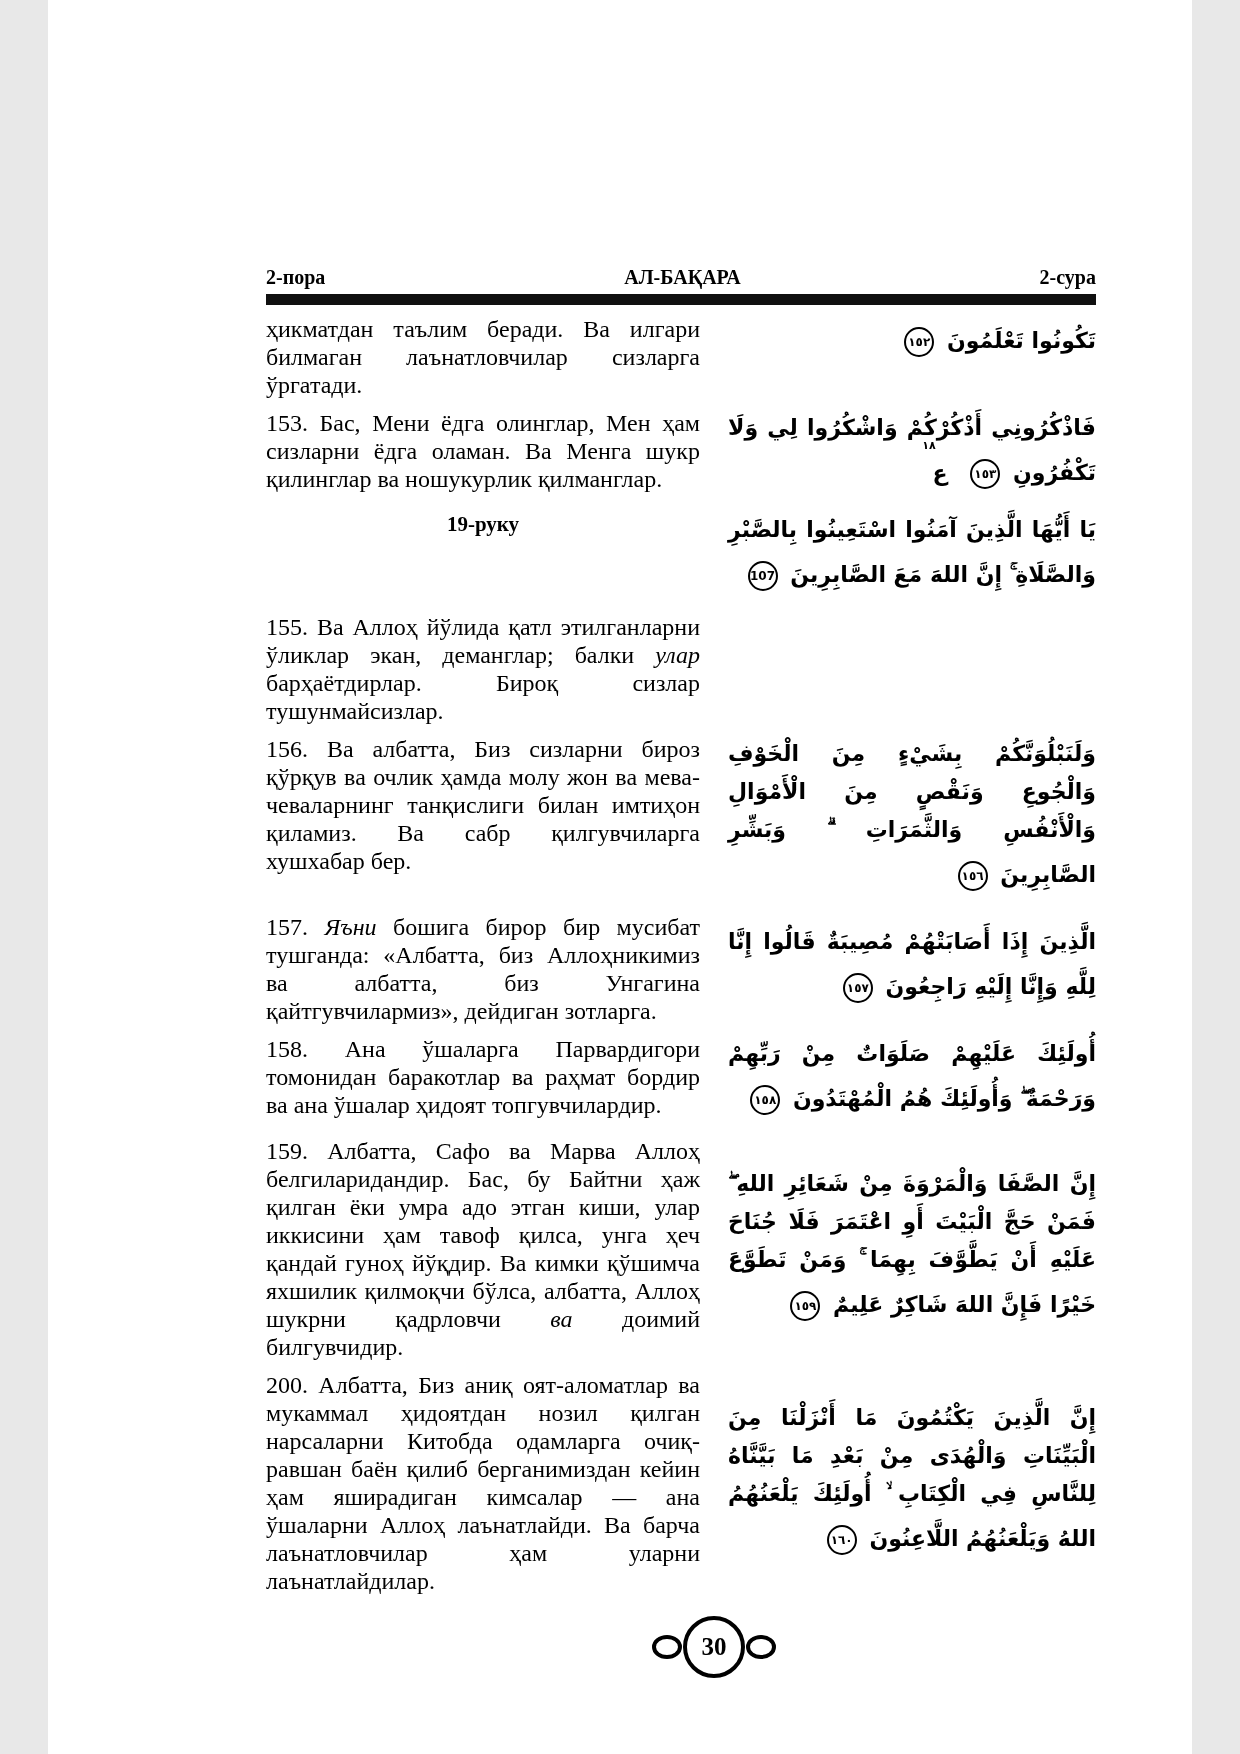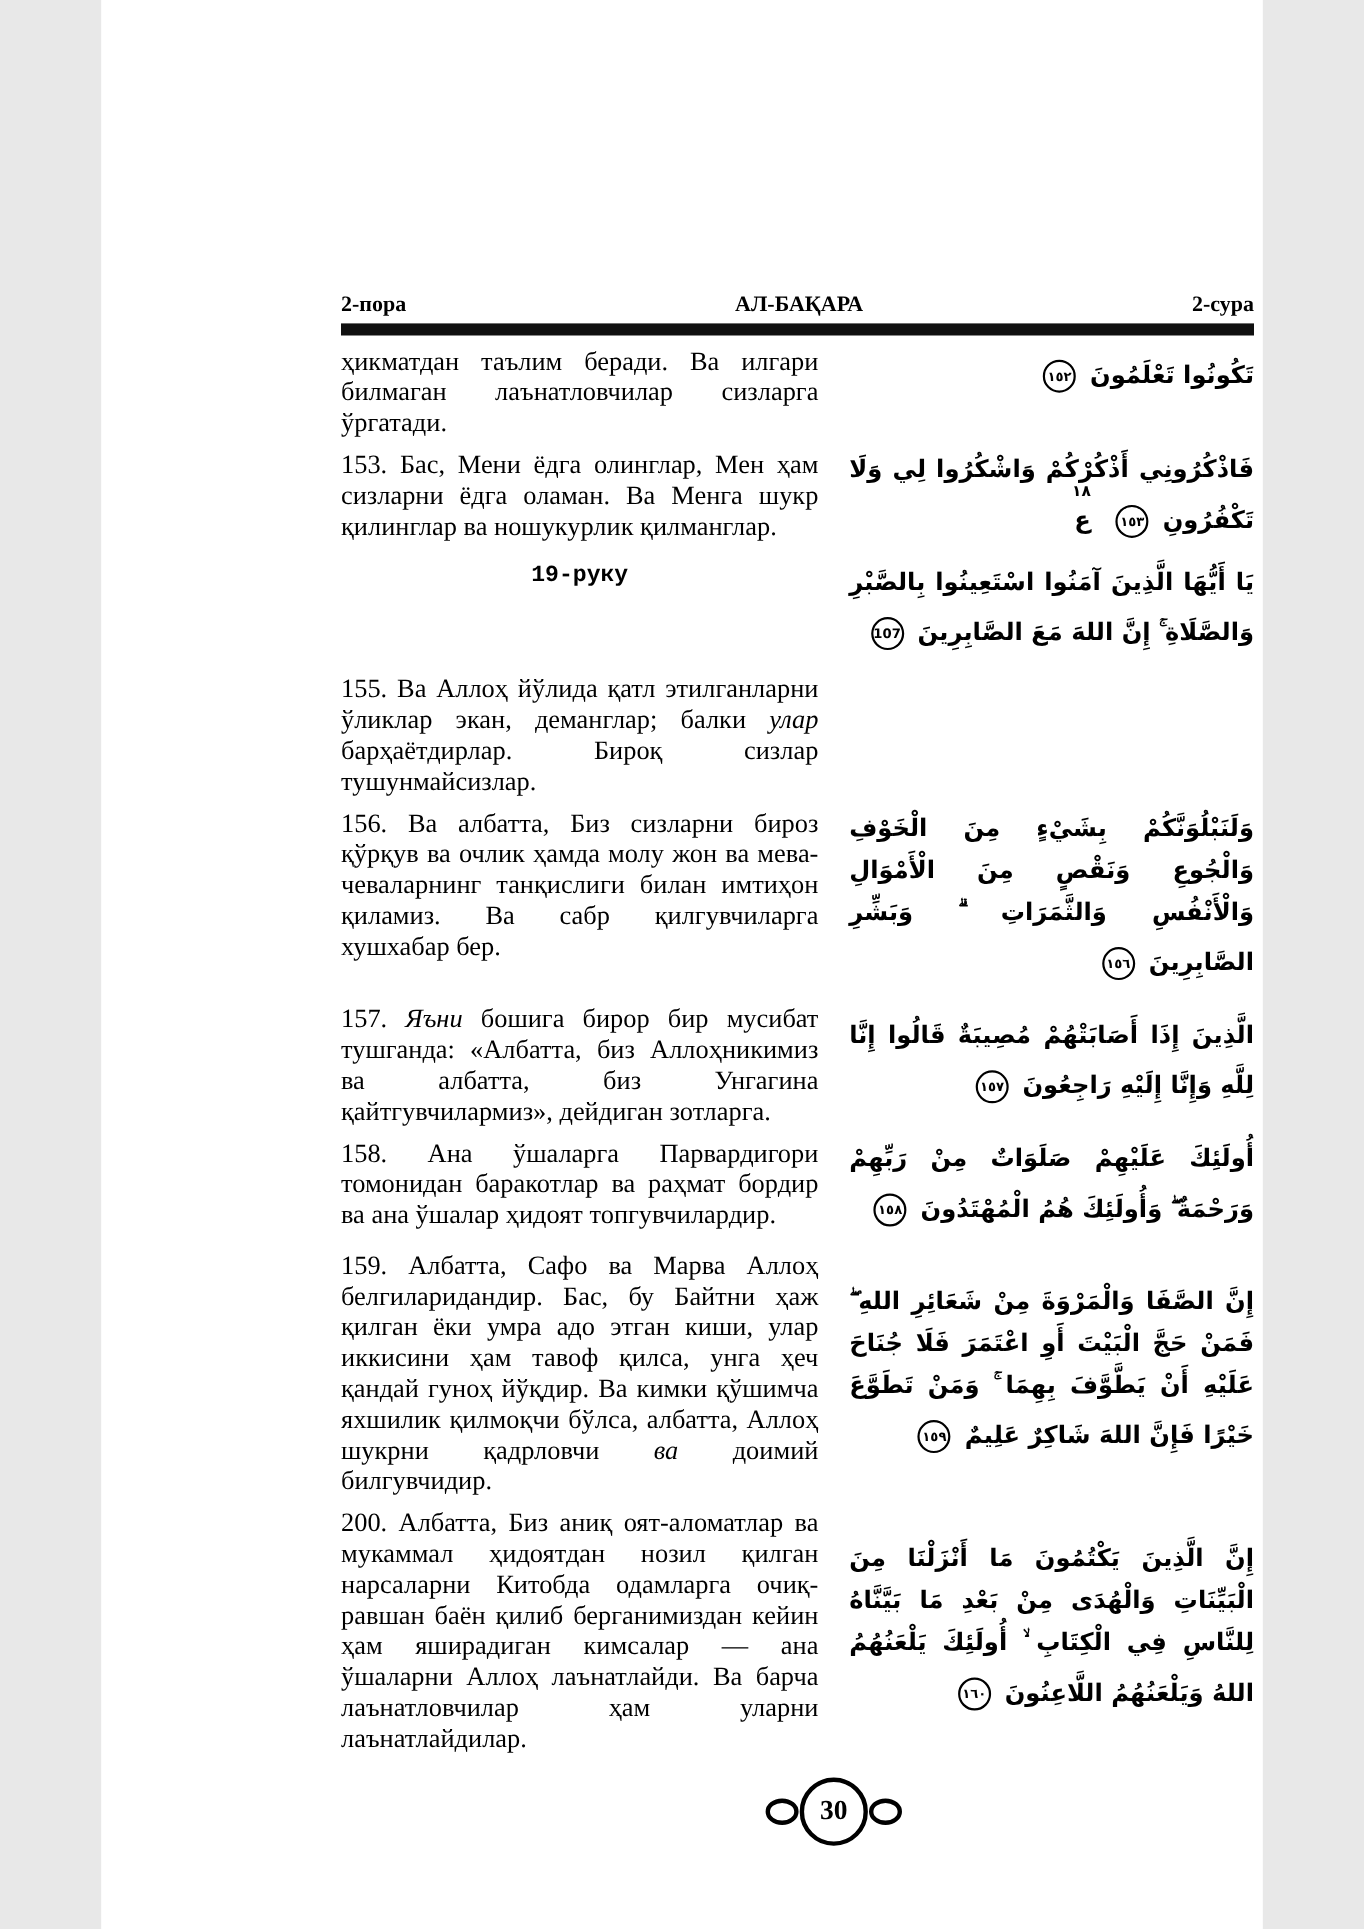--- a/index.html
+++ b/index.html
@@ -1,18 +1,18 @@
 <!DOCTYPE html>
 <html lang="uz"><head>
 <meta charset="utf-8">
 <style>
   html,body { margin:0; padding:0; background:#e8e8e8; }
   .page {
     position:relative;
-    width:1056px; height:1754px;
+    width:1144px; height:1754px;
     background:#ffffff;
     margin:0 auto;
     font-family:"Liberation Serif", serif;
     color:#000;
     box-sizing:border-box;
     padding-top:266px;
     overflow:hidden;
   }
   .content { width:830px; margin-left:218px; }
 
@@ -29,21 +29,21 @@
   .uz-col {
     flex:none; width:434px;
     font-size:24px; line-height:28px;
     text-align:justify;
   }
   .uz-col p { margin:0; }
   .it { font-style:italic; }
 
   .ruku-heading {
     text-align:center; font-weight:bold; font-size:21px; line-height:26px;
-    font-family:Liberation Mono, monospace;
+    font-family:Liberation Serif, serif;
     margin-bottom:3px;
   }
 
   .ar-col {
     flex:1; padding-left:28px;
     align-self:center;
     direction:rtl;
     font-family:"DejaVu Sans", sans-serif;
     font-weight:bold;
     font-size:22px; line-height:38px;
@@ -57,22 +57,22 @@
     font-size:12px; line-height:1; font-weight:bold;
     margin:12px 5px; vertical-align:middle;
     background:#fff;
   }
   .ruku-ain {
     position:relative; display:inline-block;
     margin:0 10px; vertical-align:middle;
   }
   .ain-letter { font-size:22px; }
   .ain-num {
-    position:absolute; top:-15px; right:0;
-    font-size:14px; line-height:1;
+    position:absolute; top:-15px; right:12px;
+    font-size:11px; line-height:1;
   }
 
   
   .medallion {
     position:absolute; left:604px; top:1612px;
     width:124px; height:70px;
   }
   .med-lobe {
     position:absolute; top:50%; transform:translateY(-50%);
     box-sizing:border-box;

